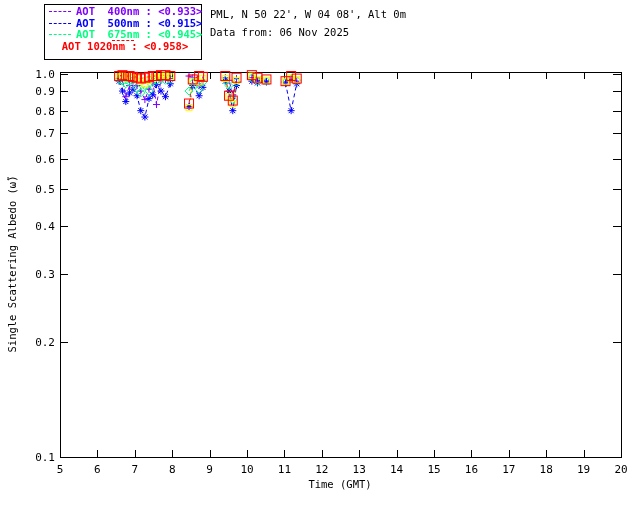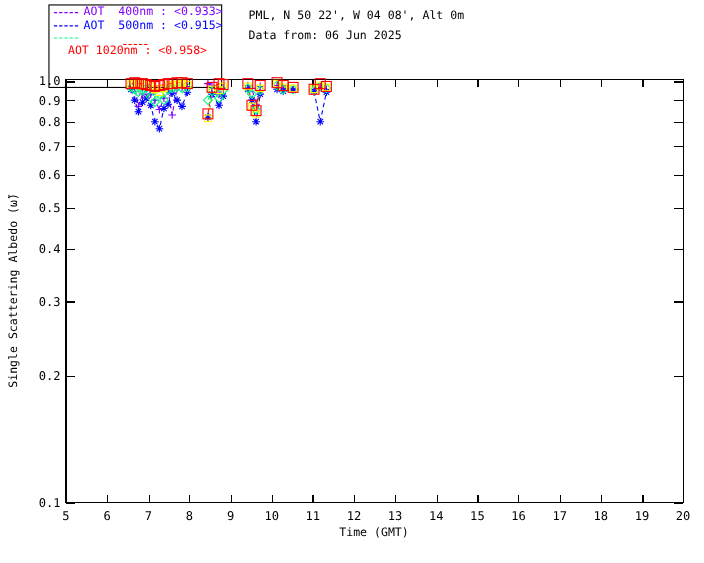--- a/index.html
+++ b/index.html
@@ -1,42 +1,42 @@
 <!DOCTYPE html>
 <html><head>
 <meta charset="utf-8">
 <style>
   html,body{margin:0;padding:0;background:#ffffff;width:640px;height:512px;overflow:hidden;}
   .canvas{position:relative;width:640px;height:512px;background:#ffffff;
           font-family:"DejaVu Sans Mono","Liberation Mono",monospace;color:#000;}
-  .legend-box{position:absolute;left:44px;top:4px;width:158px;height:76px;
-              border:1px solid #000;box-sizing:border-box;padding:1px 0 0 4px;}
+  .legend-box{position:absolute;left:44px;top:4px;width:158px;height:56px;
+              border:1px solid #000;box-sizing:border-box;padding:1px 0 0 4px;font-weight:bold;}
   .legend-row{display:flex;align-items:center;height:11.4px;font-size:10.5px;line-height:11px;white-space:pre;}
   .legend-dash{width:22px;border-top:1px dashed currentColor;margin-right:5px;flex:0 0 auto;}
-  .hdr{position:absolute;left:226px;font-size:10.5px;white-space:pre;}
+  .hdr{position:absolute;left:210px;font-size:10.5px;white-space:pre;}
   .hdr.l1{top:8px;}
   .hdr.l2{top:26px;}
   .xlabel{position:absolute;left:0;top:478px;width:680px;text-align:center;font-size:10.5px;}
   .ylabel{position:absolute;left:-158px;top:258px;width:340px;text-align:center;
           font-size:10.5px;transform:rotate(-90deg);transform-origin:center;}
   svg text{font-family:"DejaVu Sans Mono","Liberation Mono",monospace;font-size:11px;fill:#000;}
 </style>
 </head>
 <body>
 
 <div class="canvas">
   <div class="legend-box">
       <div class="legend-row" style="color: rgb(127, 0, 255);"><span class="legend-dash"></span><span>AOT  400nm : &lt;0.933&gt;</span></div>
       <div class="legend-row" style="color: rgb(0, 0, 255);"><span class="legend-dash"></span><span>AOT  500nm : &lt;0.915&gt;</span></div>
-      <div class="legend-row" style="color: rgb(0, 255, 127);"><span class="legend-dash"></span></div>
+      <div class="legend-row" style="color: rgb(0, 255, 127);"><span class="legend-dash"></span><span>AOT  675nm : &lt;0.945&gt;</span></div>
       <div class="legend-row" style="color: rgb(255, 0, 0); flex-direction: column;"><span class="legend-dash"></span><span>AOT 1020nm : &lt;0.958&gt;</span></div>
     </div>
 
   <div class="hdr l1">PML, N 50 22', W 04 08', Alt 0m</div>
-  <div class="hdr l2">Data from: 06 Jun 2025</div>
+  <div class="hdr l2">Data from: 06 Nov 2025</div>
 
   <svg width="640" height="512" viewBox="0 0 640 512" style="position:absolute;left:0;top:0;">
       <rect x="60" y="72" width="561" height="385" fill="none" stroke="#000" stroke-width="1" shape-rendering="crispEdges"></rect>
       <line x1="60.5" y1="457" x2="60.5" y2="450" stroke="#000" shape-rendering="crispEdges"></line>
       <line x1="60.5" y1="72" x2="60.5" y2="79" stroke="#000" shape-rendering="crispEdges"></line>
       <text x="60" y="473" text-anchor="middle">5</text>
       <line x1="97.5" y1="457" x2="97.5" y2="450" stroke="#000" shape-rendering="crispEdges"></line>
       <line x1="97.5" y1="72" x2="97.5" y2="79" stroke="#000" shape-rendering="crispEdges"></line>
       <text x="97.4" y="473" text-anchor="middle">6</text>
       <line x1="135.5" y1="457" x2="135.5" y2="450" stroke="#000" shape-rendering="crispEdges"></line>

